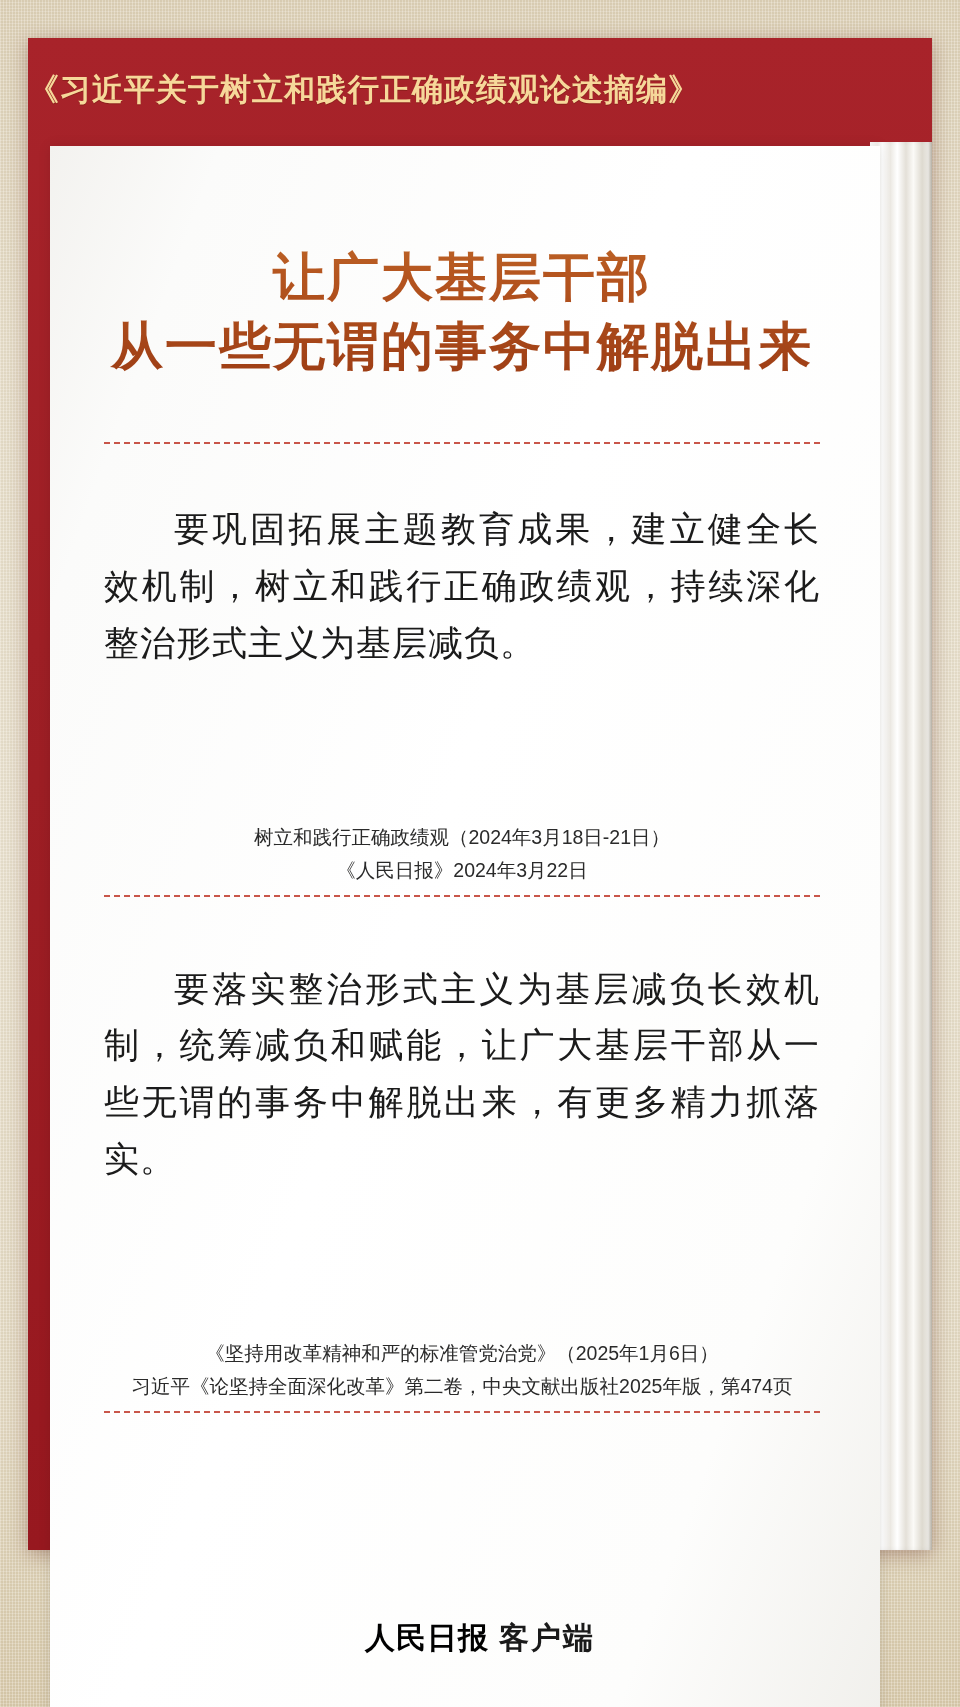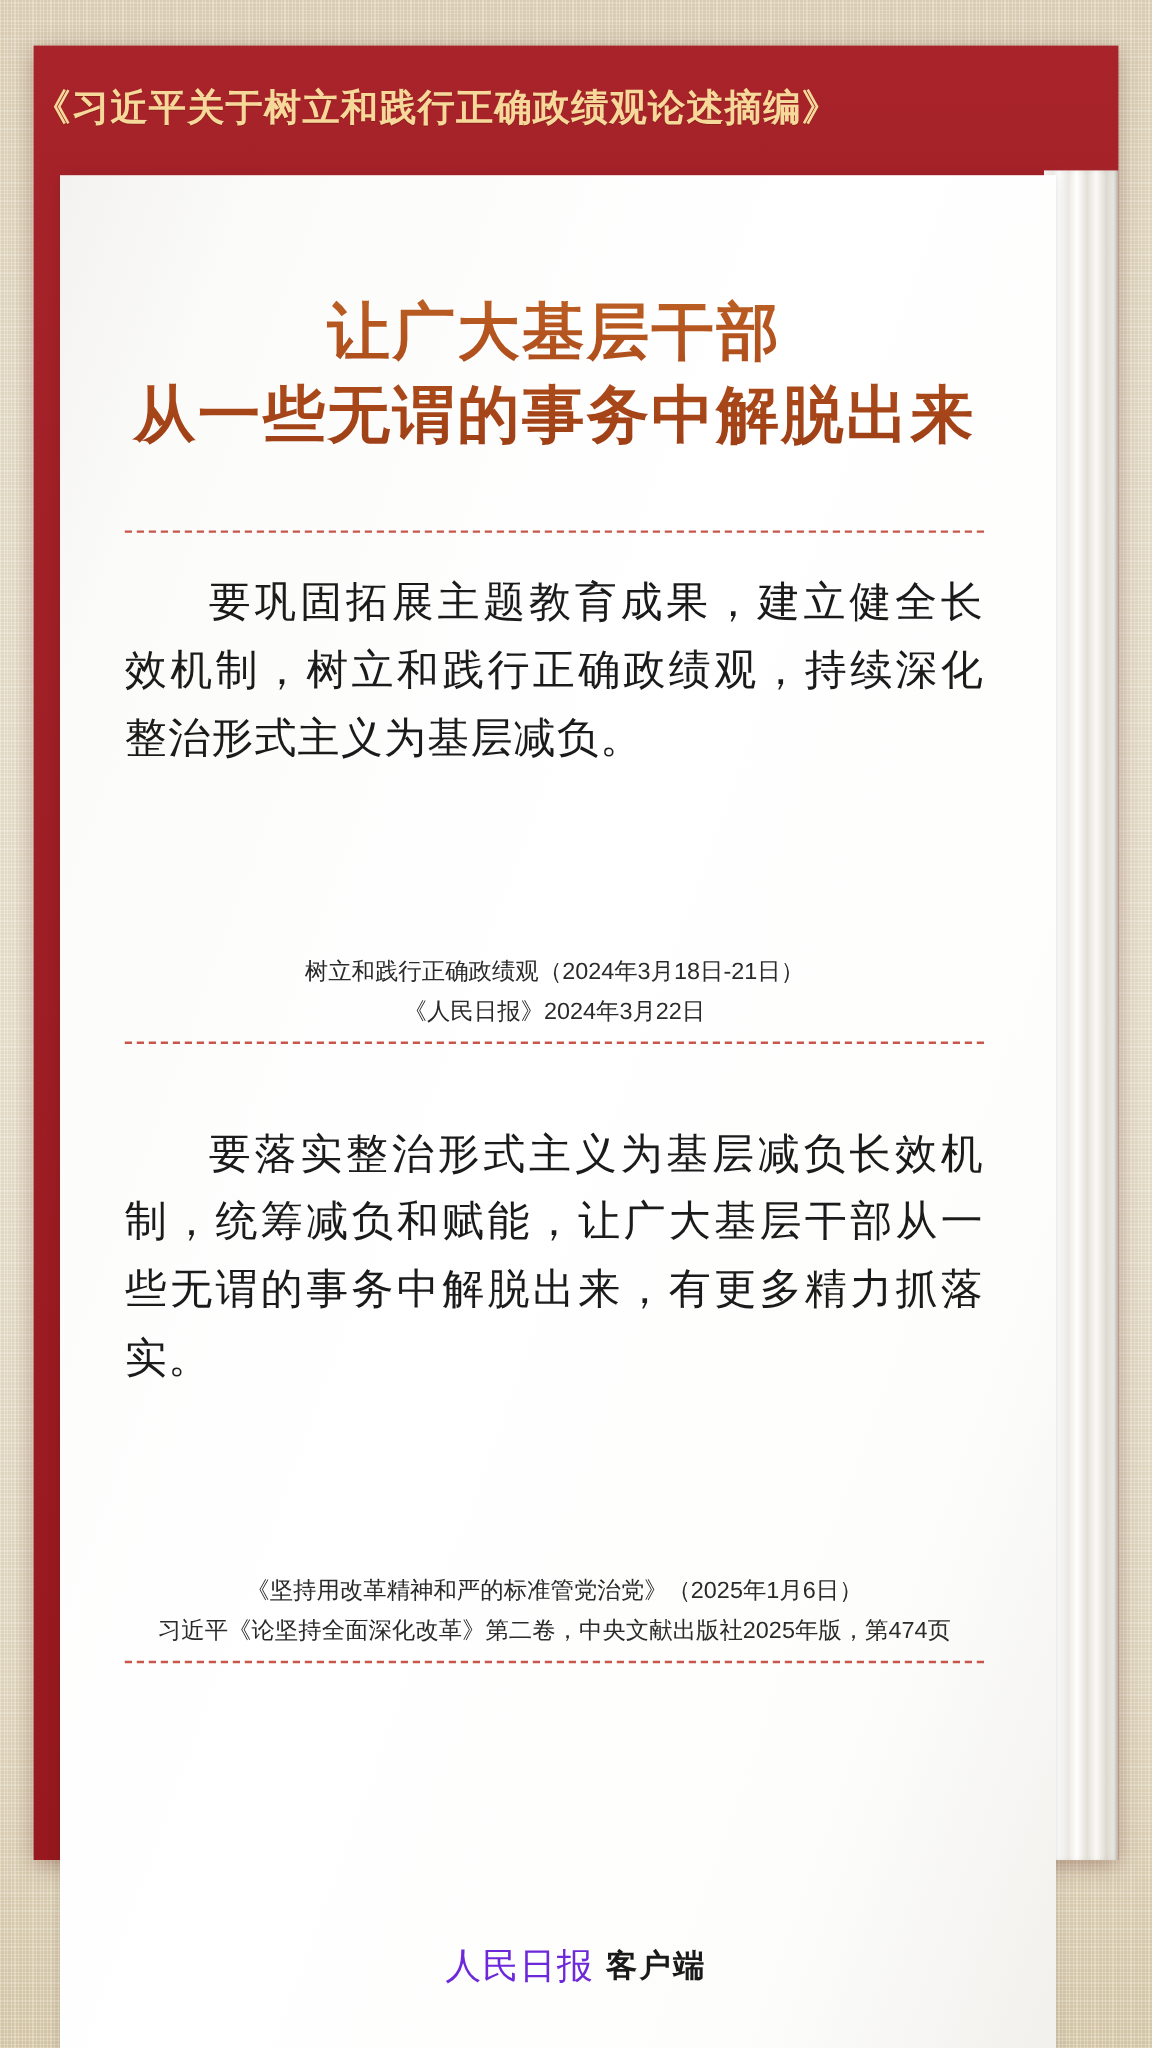--- a/index.html
+++ b/index.html
@@ -124,21 +124,21 @@
   
   .quote {
     font-family: "DejaVu Serif", "Liberation Serif", serif;
     font-size: 35px;
     line-height: 1.62;
     color: #1b1b1b;
     text-indent: 2em;
     letter-spacing: 1px;
     text-align: justify;
   }
-  .q1 { margin-top: 30px; }
+  .q1 { margin-top: 57px; }
   .q2 { margin-top: 64px; }
 
   .source {
     text-align: center;
     font-family: "Liberation Sans", "DejaVu Sans", sans-serif;
     font-size: 19.5px;
     line-height: 1.65;
     color: #2a2a2a;
   }
   .src1 { margin-top: 150px; }
@@ -151,29 +151,29 @@
     left: 0;
     right: 0;
     bottom: 48px;
     display: flex;
     align-items: center;
     justify-content: center;
     gap: 10px;
   }
   .logo-mark {
     font-family: "DejaVu Serif", "Liberation Serif", serif;
-    font-weight: normal;
+    font-weight: bold;
     font-size: 30px;
-    color: #6d28d9;
+    color: #000000;
     letter-spacing: 1px;
   }
   .logo-text {
     font-family: "DejaVu Serif", "Liberation Serif", serif;
     font-weight: bold;
-    font-size: 26px;
+    font-size: 30px;
     color: #1a1a1a;
     letter-spacing: 2px;
   }
 </style>
 </head>
 <body>
 
 <div class="page-bg"></div>
 
 <div class="card">

